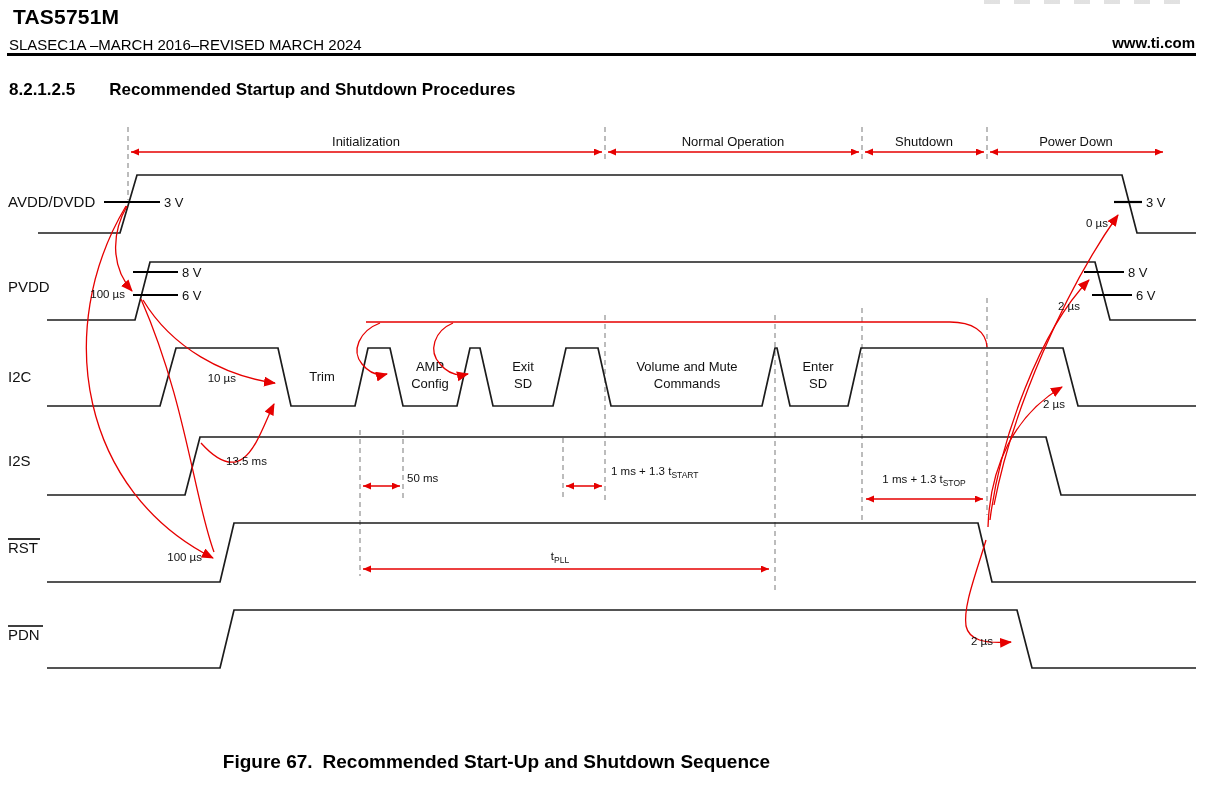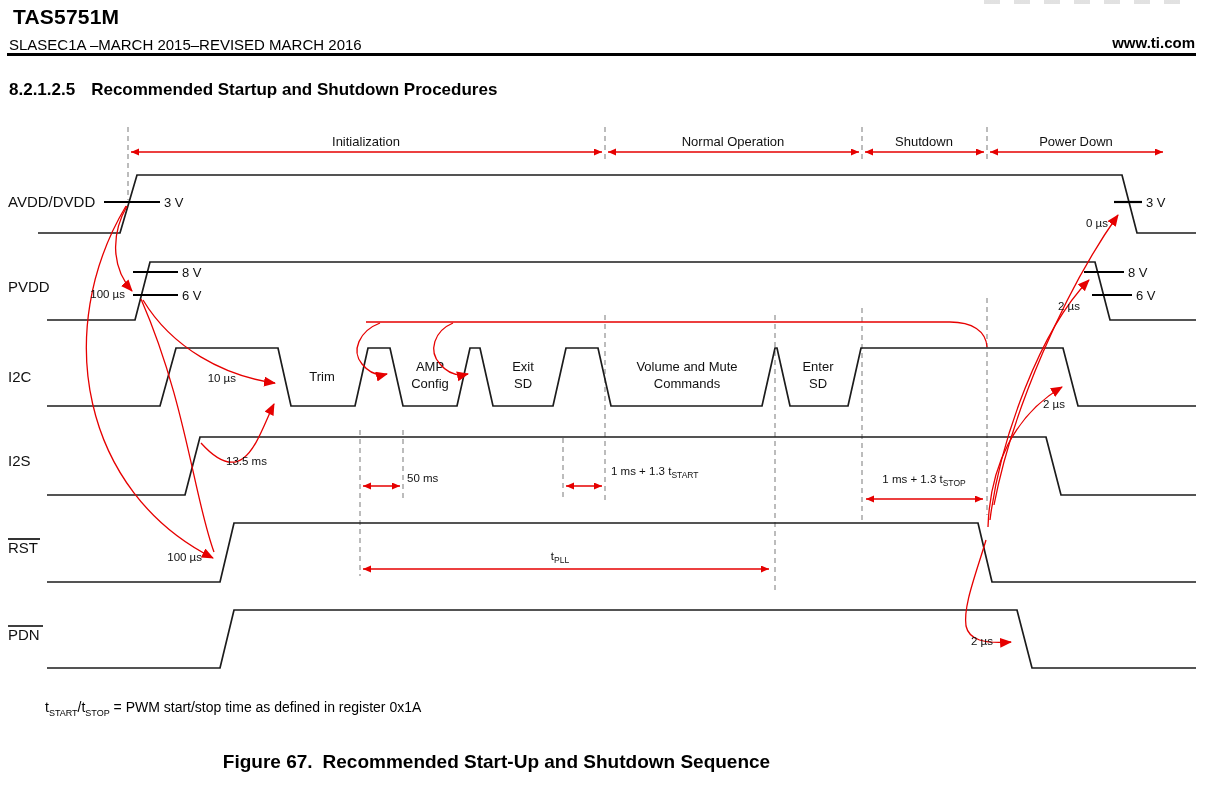--- a/index.html
+++ b/index.html
@@ -5,21 +5,21 @@
   html,body{margin:0;padding:0;background:#fff;}
   body{width:1219px;height:785px;position:relative;font-family:"Liberation Sans","DejaVu Sans",sans-serif;color:#000;overflow:hidden;}
   .abs{position:absolute;}
   #part-number{left:13px;top:5px;font-size:21px;font-weight:bold;letter-spacing:.2px;}
   #doc-code{left:9px;top:36px;font-size:15px;}
   #website{right:24px;top:34px;font-size:15px;font-weight:bold;}
   #header-rule{left:7px;right:23px;top:53px;height:3px;background:#000;}
   #top-artifact{top:0;right:35px;width:200px;height:4px;opacity:.55;
     background:repeating-linear-gradient(90deg,#c9c9c9 0 16px,transparent 16px 30px);}
   #section-heading{left:9px;top:80px;font-size:17px;font-weight:bold;}
-  #section-heading .num{margin-right:16px;}
+  #section-heading .num{margin-right:34px;}
   #footnote{left:45px;top:699px;font-size:14px;line-height:16.5px;width:1165px;}
   #footnote sub{font-size:9px;line-height:0;}
   #caption{left:0;top:751px;width:993px;text-align:center;font-size:19px;font-weight:bold;}
   #caption .cap-title{margin-left:10px;}
   svg{position:absolute;left:0;top:0;}
   svg text{fill:#111;font-family:"Liberation Sans","DejaVu Sans",sans-serif;}
   .sig-label{font-size:15px;}
   .phase-label{font-size:13px;}
   .cmd-label{font-size:13px;}
   .volt-label{font-size:13px;}
@@ -29,21 +29,21 @@
   .tick{stroke:#000;stroke-width:2.2;fill:none;}
   .dash{stroke:#909090;stroke-width:1.2;stroke-dasharray:5 4;fill:none;}
   .red{stroke:#e60000;stroke-width:1.3;fill:none;}
   .ovl{stroke:#000;stroke-width:1.6;}
 </style>
 </head>
 <body>
 
 <div class="abs" id="top-artifact"></div>
 <div class="abs" id="part-number">TAS5751M</div>
-<div class="abs" id="doc-code">SLASEC1A –MARCH 2015–REVISED MARCH 2016</div>
+<div class="abs" id="doc-code">SLASEC1A –MARCH 2016–REVISED MARCH 2024</div>
 <div class="abs" id="website">www.ti.com</div>
 <div class="abs" id="header-rule"></div>
 
 <div class="abs" id="section-heading"><span class="num">8.2.1.2.5</span><span>Recommended Startup and Shutdown Procedures</span></div>
 
 <svg width="1219" height="785" viewBox="0 0 1219 785">
   <defs>
     <marker id="arr" orient="auto-start-reverse" markerUnits="userSpaceOnUse" markerWidth="10" markerHeight="8" refX="8" refY="3.5">
       <path d="M0,0 L8,3.5 L0,7 Z" fill="#e60000"></path>
     </marker>
@@ -153,16 +153,15 @@
     <text class="ann" x="560" y="560" text-anchor="middle"><tspan>t</tspan><tspan class="sub" dy="3">PLL</tspan></text>
     <text class="ann" x="202" y="561" text-anchor="end">100 µs</text>
     <text class="ann" x="1043" y="408">2 µs</text>
     <text class="ann" x="1058" y="310">2 µs</text>
     <text class="ann" x="1086" y="227">0 µs</text>
     <text class="ann" x="993" y="645" text-anchor="end">2 µs</text>
   </g>
 </svg>
 
 <div class="abs" id="footnote">
-  <div><span>t</span><sub>START</sub><span>/t</span><sub>STOP</sub><span> = PWM start/stop time as defined in register 0x1A</span></div>
 </div>
 
 <div class="abs" id="caption"><span>Figure 67.</span><span class="cap-title">Recommended Start-Up and Shutdown Sequence</span></div>
 
 </body></html>

